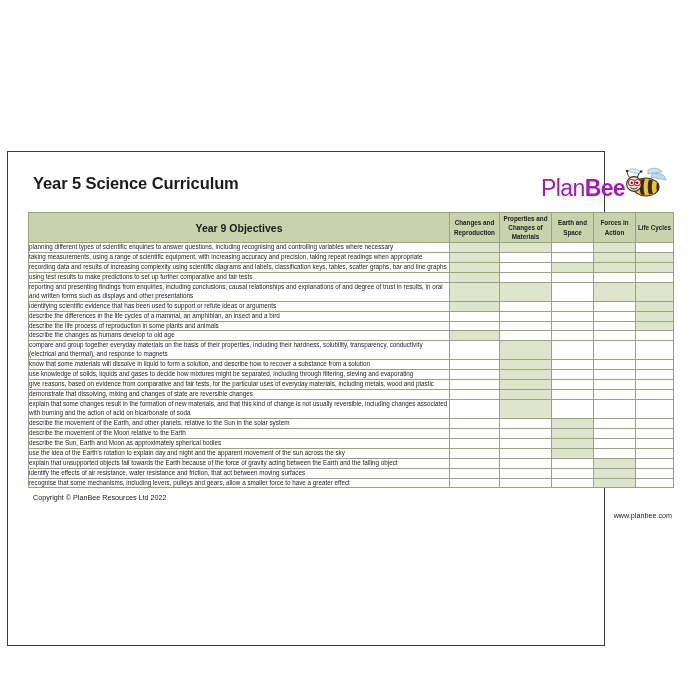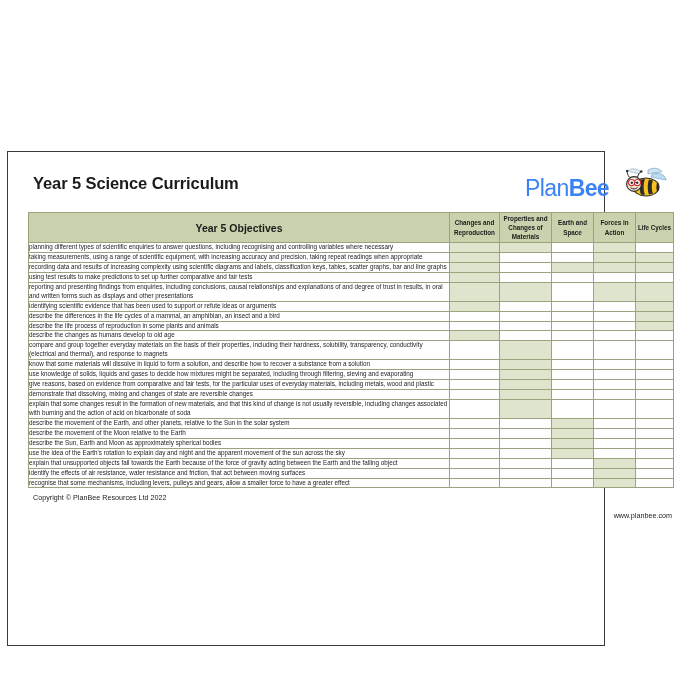--- a/index.html
+++ b/index.html
@@ -36,23 +36,23 @@
     letter-spacing: -0.1px;
     color: #1b1b1b;
   }
   .logo {
     position: absolute;
     right: 0px; top: 0px;
     width: 150px; height: 42px;
   }
   .logo-text {
     position: absolute;
-    left: 1px; top: 9px;
+    left: 17px; top: 9px;
     font-size: 23px;
-    color: #3b82f6;
+    color: #a21caf;
     letter-spacing: -0.6px;
   }
   .logo-text b { font-weight: bold; }
   .logo-text .lt-light { font-weight: normal; }
   .bee { position: absolute; right: 6px; top: 1px; width: 46px; height: 36px; }
 
   
   table.curric {
     width: 646px;
     border-collapse: collapse;
@@ -144,21 +144,21 @@
             <circle cx="5.2" cy="4" r="1.2" fill="#2b2b2b"></circle>
             <circle cx="19.3" cy="4.4" r="1.2" fill="#2b2b2b"></circle>
           </g>
         </svg>
       </div>
     </div>
 
     <table class="curric">
       <thead>
         <tr>
-          <th class="hdr-obj">Year 5 Objectives</th>
+          <th class="hdr-obj">Year 9 Objectives</th>
           <th class="hdr-col" style="width: 50px;">Changes and Reproduction</th>
           <th class="hdr-col" style="width: 52px;">Properties and Changes of Materials</th>
           <th class="hdr-col" style="width: 42px;">Earth and Space</th>
           <th class="hdr-col" style="width: 42px;">Forces in Action</th>
           <th class="hdr-col" style="width: 38px;">Life Cycles</th>
         </tr>
       </thead>
       <tbody id="tbody">
           <tr>
             <td class="obj">planning different types of scientific enquiries to answer questions, including recognising and controlling variables where necessary</td>

